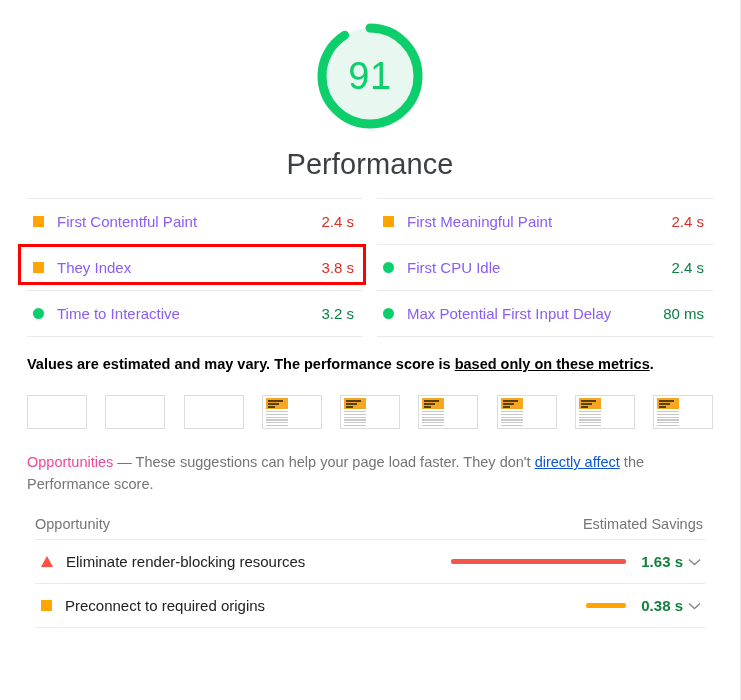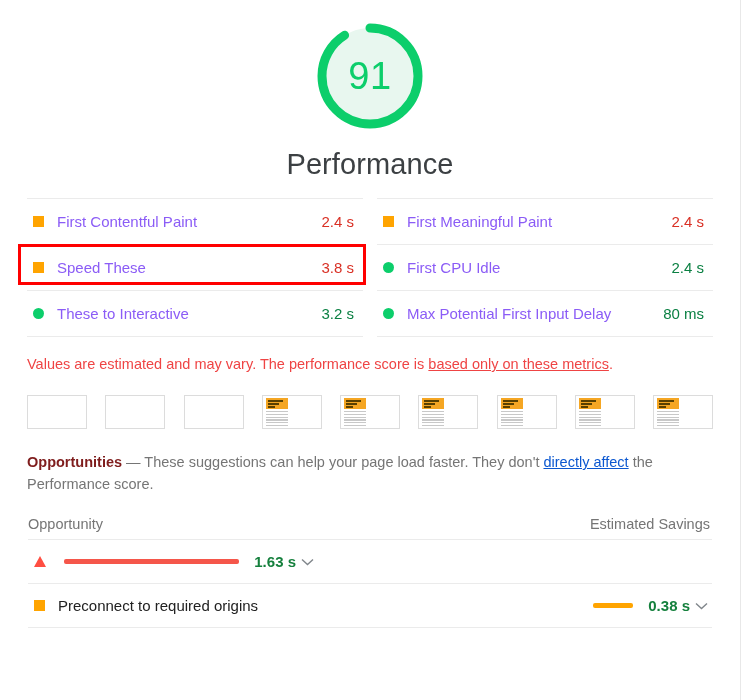--- a/index.html
+++ b/index.html
@@ -140,22 +140,23 @@
     border: 3px solid #ff0000;
     box-sizing: border-box;
     pointer-events: none;
   }
 
   
   .disclaimer {
     padding: 0 27px;
     margin-top: 17px;
     font-size: 14.5px;
-    color: #ef4444;
+    color: #000000;
     line-height: 20px;
+    font-weight: bold;
   }
   .disclaimer a, .opps-desc a {
     color: inherit;
     text-decoration: underline;
   }
 
   
   .filmstrip {
     display: flex;
     justify-content: space-between;
@@ -199,24 +200,24 @@
   }
 
   
   .opps-desc {
     padding: 0 27px;
     margin-top: 22px;
     font-size: 14.5px;
     color: #757575;
     line-height: 22px;
   }
-  .opps-desc b { color: #7f1d1d; font-weight: bold; text-align: center; }
+  .opps-desc b { color: #ec4899; font-weight: normal; text-align: center; }
   .opps-desc a.blue { color: #0b57d0; text-decoration: underline; text-align: center; }
 
-  .opps-table { padding: 0 28px; margin-top: 14px; }
+  .opps-table { padding: 0 35px; margin-top: 14px; }
   .opps-header {
     display: flex;
     align-items: center;
     height: 30px;
     font-size: 14.5px;
     color: #757575;
     border-bottom: 1px solid #ebebeb;
   }
   .opps-header .c1 { flex: 1; }
   .opps-header .c2 { white-space: nowrap; padding-right: 2px; }
@@ -281,26 +282,26 @@
 
     <div class="metrics-columns">
       <div class="metrics-col">
         <div class="metric-row">
           <span class="metric-icon square"></span>
           <span class="metric-label">First Contentful Paint</span>
           <span class="metric-value warn">2.4 s</span>
         </div>
         <div class="metric-row">
           <span class="metric-icon square"></span>
-          <span class="metric-label">Speed These</span>
+          <span class="metric-label">They Index</span>
           <span class="metric-value warn">3.8 s</span>
         </div>
         <div class="metric-row">
           <span class="metric-icon circle"></span>
-          <span class="metric-label">These to Interactive</span>
+          <span class="metric-label">Time to Interactive</span>
           <span class="metric-value good">3.2 s</span>
         </div>
       </div>
 
       <div class="metrics-col">
         <div class="metric-row">
           <span class="metric-icon square"></span>
           <span class="metric-label">First Meaningful Paint</span>
           <span class="metric-value warn">2.4 s</span>
         </div>
@@ -431,20 +432,21 @@
   </div>
 
   <div class="opps-table">
     <div class="opps-header">
       <span class="c1">Opportunity</span>
       <span class="c2">Estimated Savings</span>
     </div>
 
     <div class="opp-row">
       <span class="opp-icon triangle"></span>
+      <span class="opp-label">Eliminate render-blocking resources</span>
       <span class="opp-bar-wrap">
         <span class="opp-bar" id="bar0" style="width: 175px; background: rgb(245, 86, 74);"></span>
       </span>
       <span class="opp-value">1.63 s</span>
       <span class="chevron">
         <svg width="13" height="8" viewBox="0 0 13 8">
             <path d="M1 1.5 L6.5 6.5 L12 1.5" fill="none" stroke="currentColor" stroke-width="1.4"></path>
           </svg>
       </span>
     </div>

